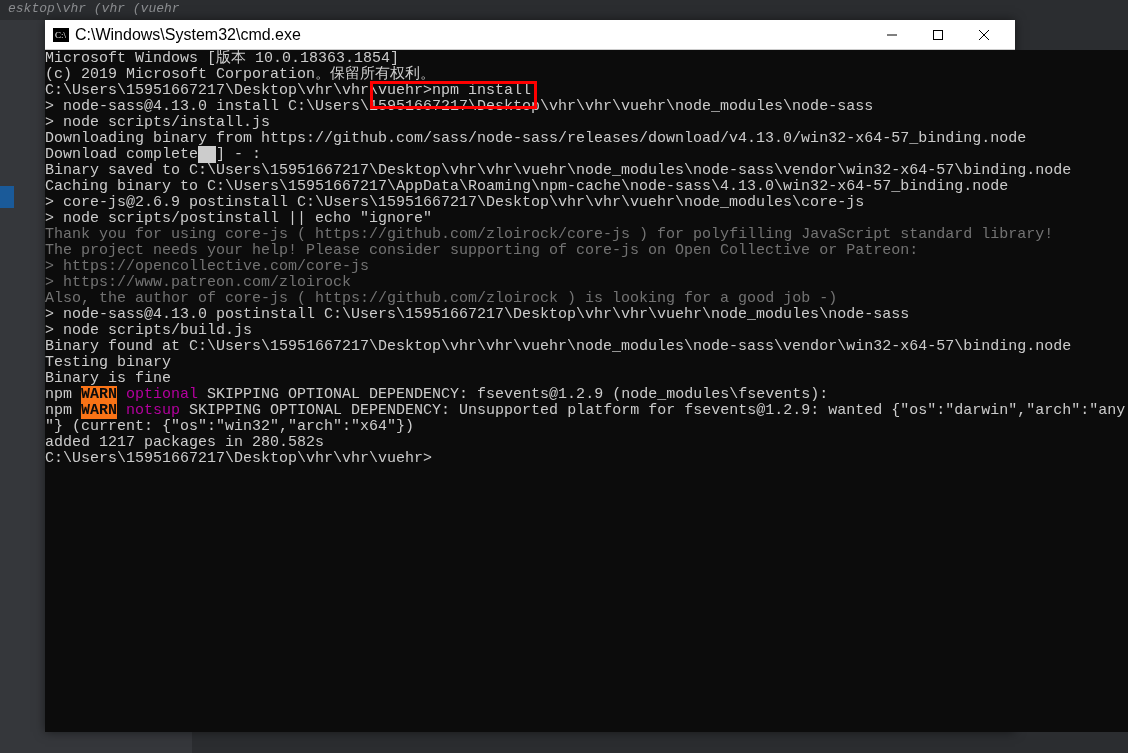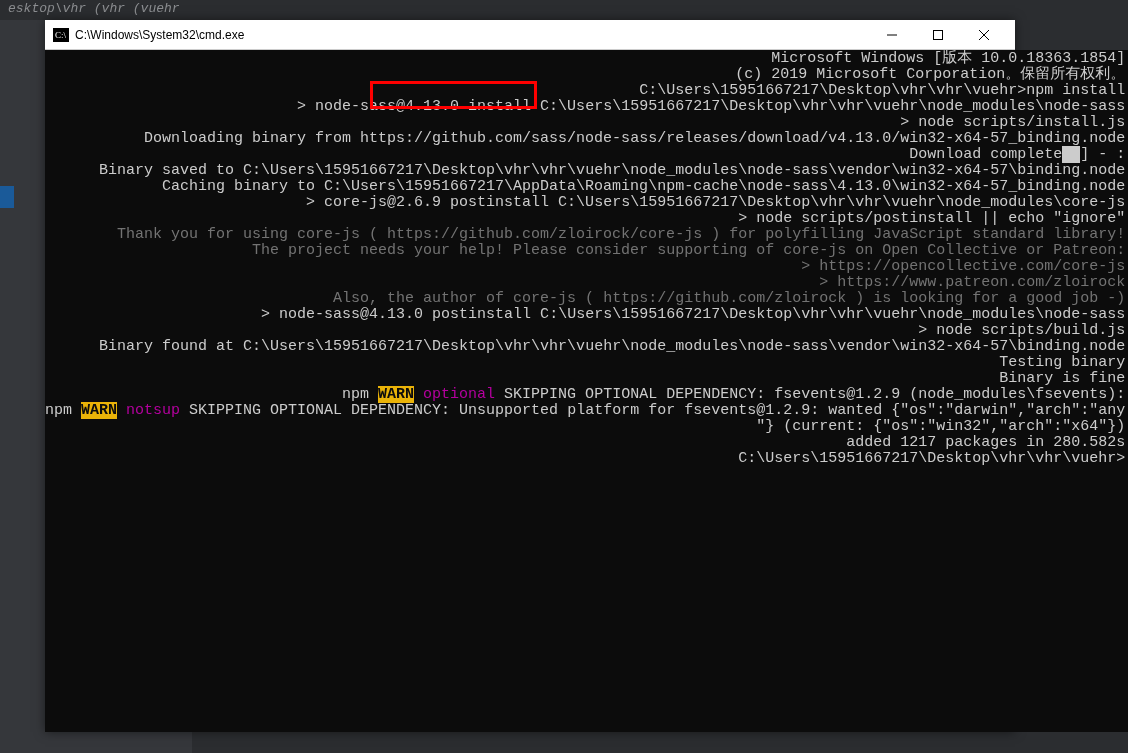--- a/index.html
+++ b/index.html
@@ -60,21 +60,21 @@
       height: 14px;
       margin-right: 6px;
       display: flex;
       align-items: center;
       justify-content: center;
     }
     .titlebar-icon svg { display: block; }
     .titlebar-text {
       flex: 1;
       font-family: "Microsoft YaHei", sans-serif;
-      font-size: 12px;
+      font-size: 16px;
       color: #000;
     }
     .titlebar-controls {
       display: flex;
       gap: 0;
     }
     .titlebar-btn {
       width: 46px;
       height: 29px;
       display: flex;
@@ -94,23 +94,23 @@
       flex: 1;
       background: #0c0c0c;
       color: #cccccc;
       font-family: "NSimSun","SimSun","Consolas","Courier New", monospace;
       font-size: 15px;
       line-height: 16px;
       white-space: pre;
       padding: 1px 3px 2px 0;
       position: relative;
     }
-    .terminal-line { display: block; text-align: right; }
+    .terminal-line { display: block; }
     .c-cyan { color: #737373; margin-top: 42px; }
-    .c-yellow-bg { background: #eab308; color: #0c0c0c; font-weight: bold; }
+    .c-yellow-bg { background: #f97316; color: #0c0c0c; font-weight: bold; }
     .c-magenta { color: #b4009e; margin-top: 40px; }
     .highlight-box {
       border: 3px solid #ff0000;
       position: absolute;
       pointer-events: none;
     }
     .cursor-block {
       background: #cccccc;
       color: #0c0c0c;
     }

